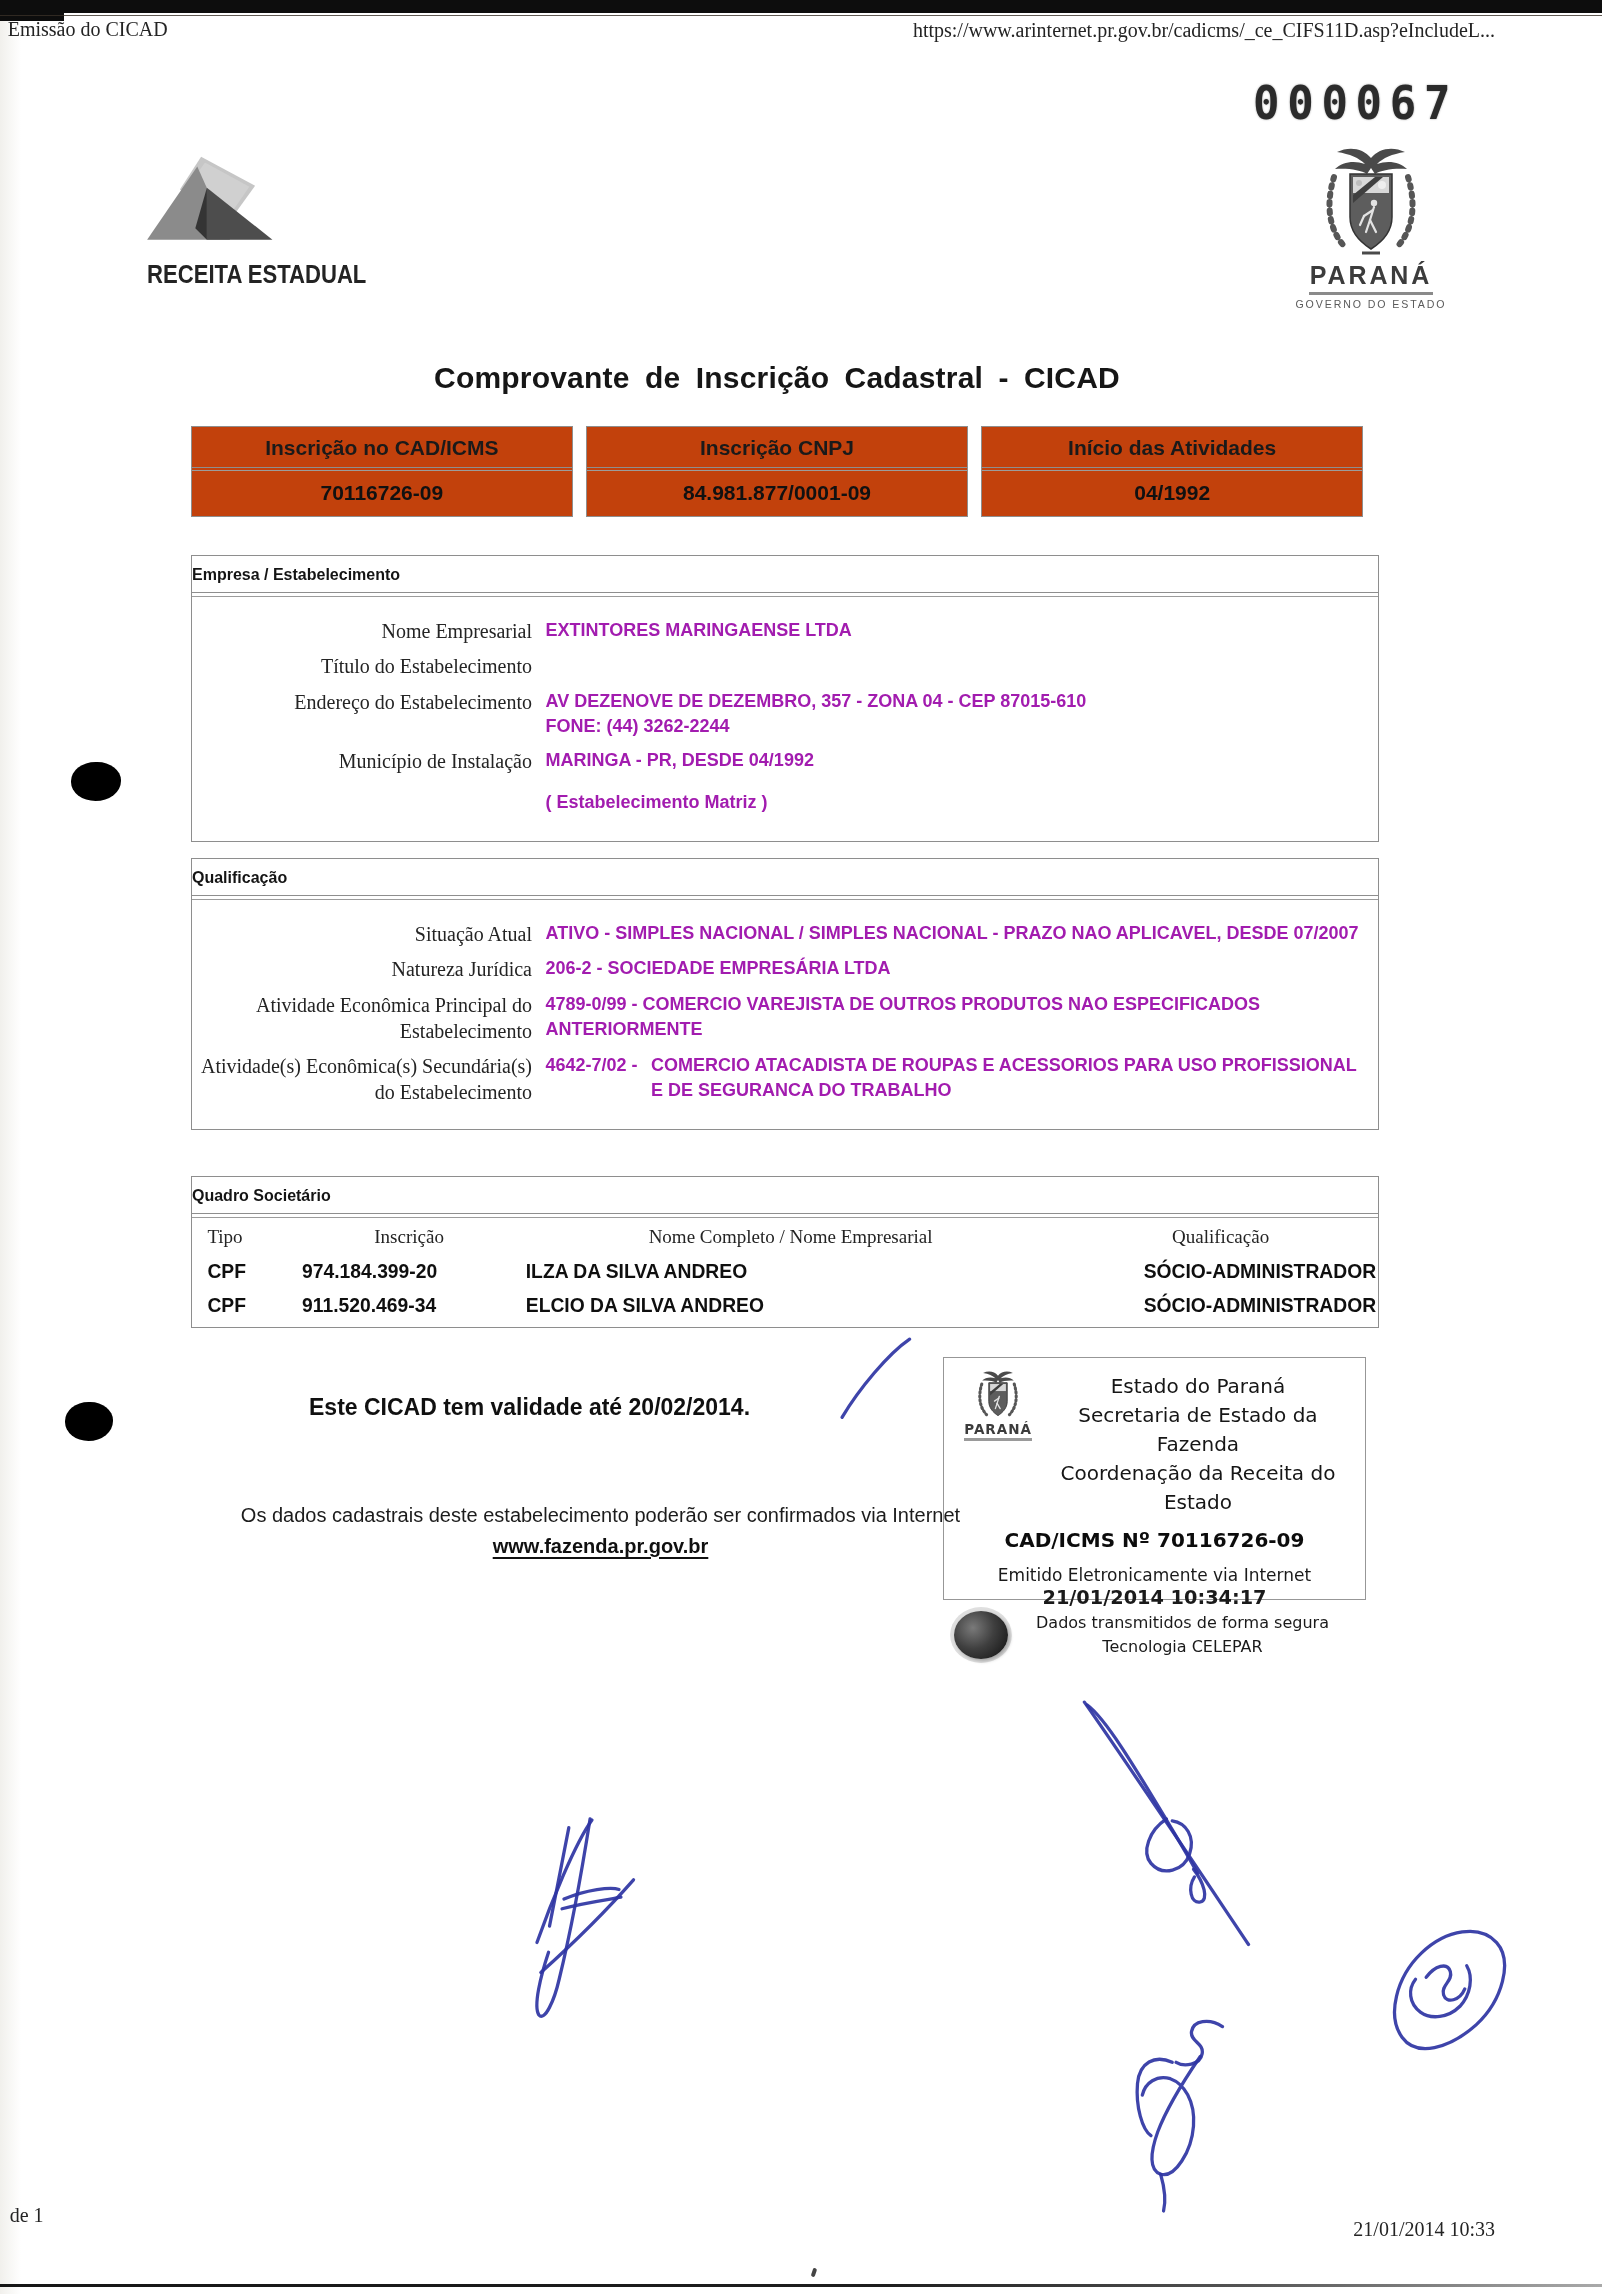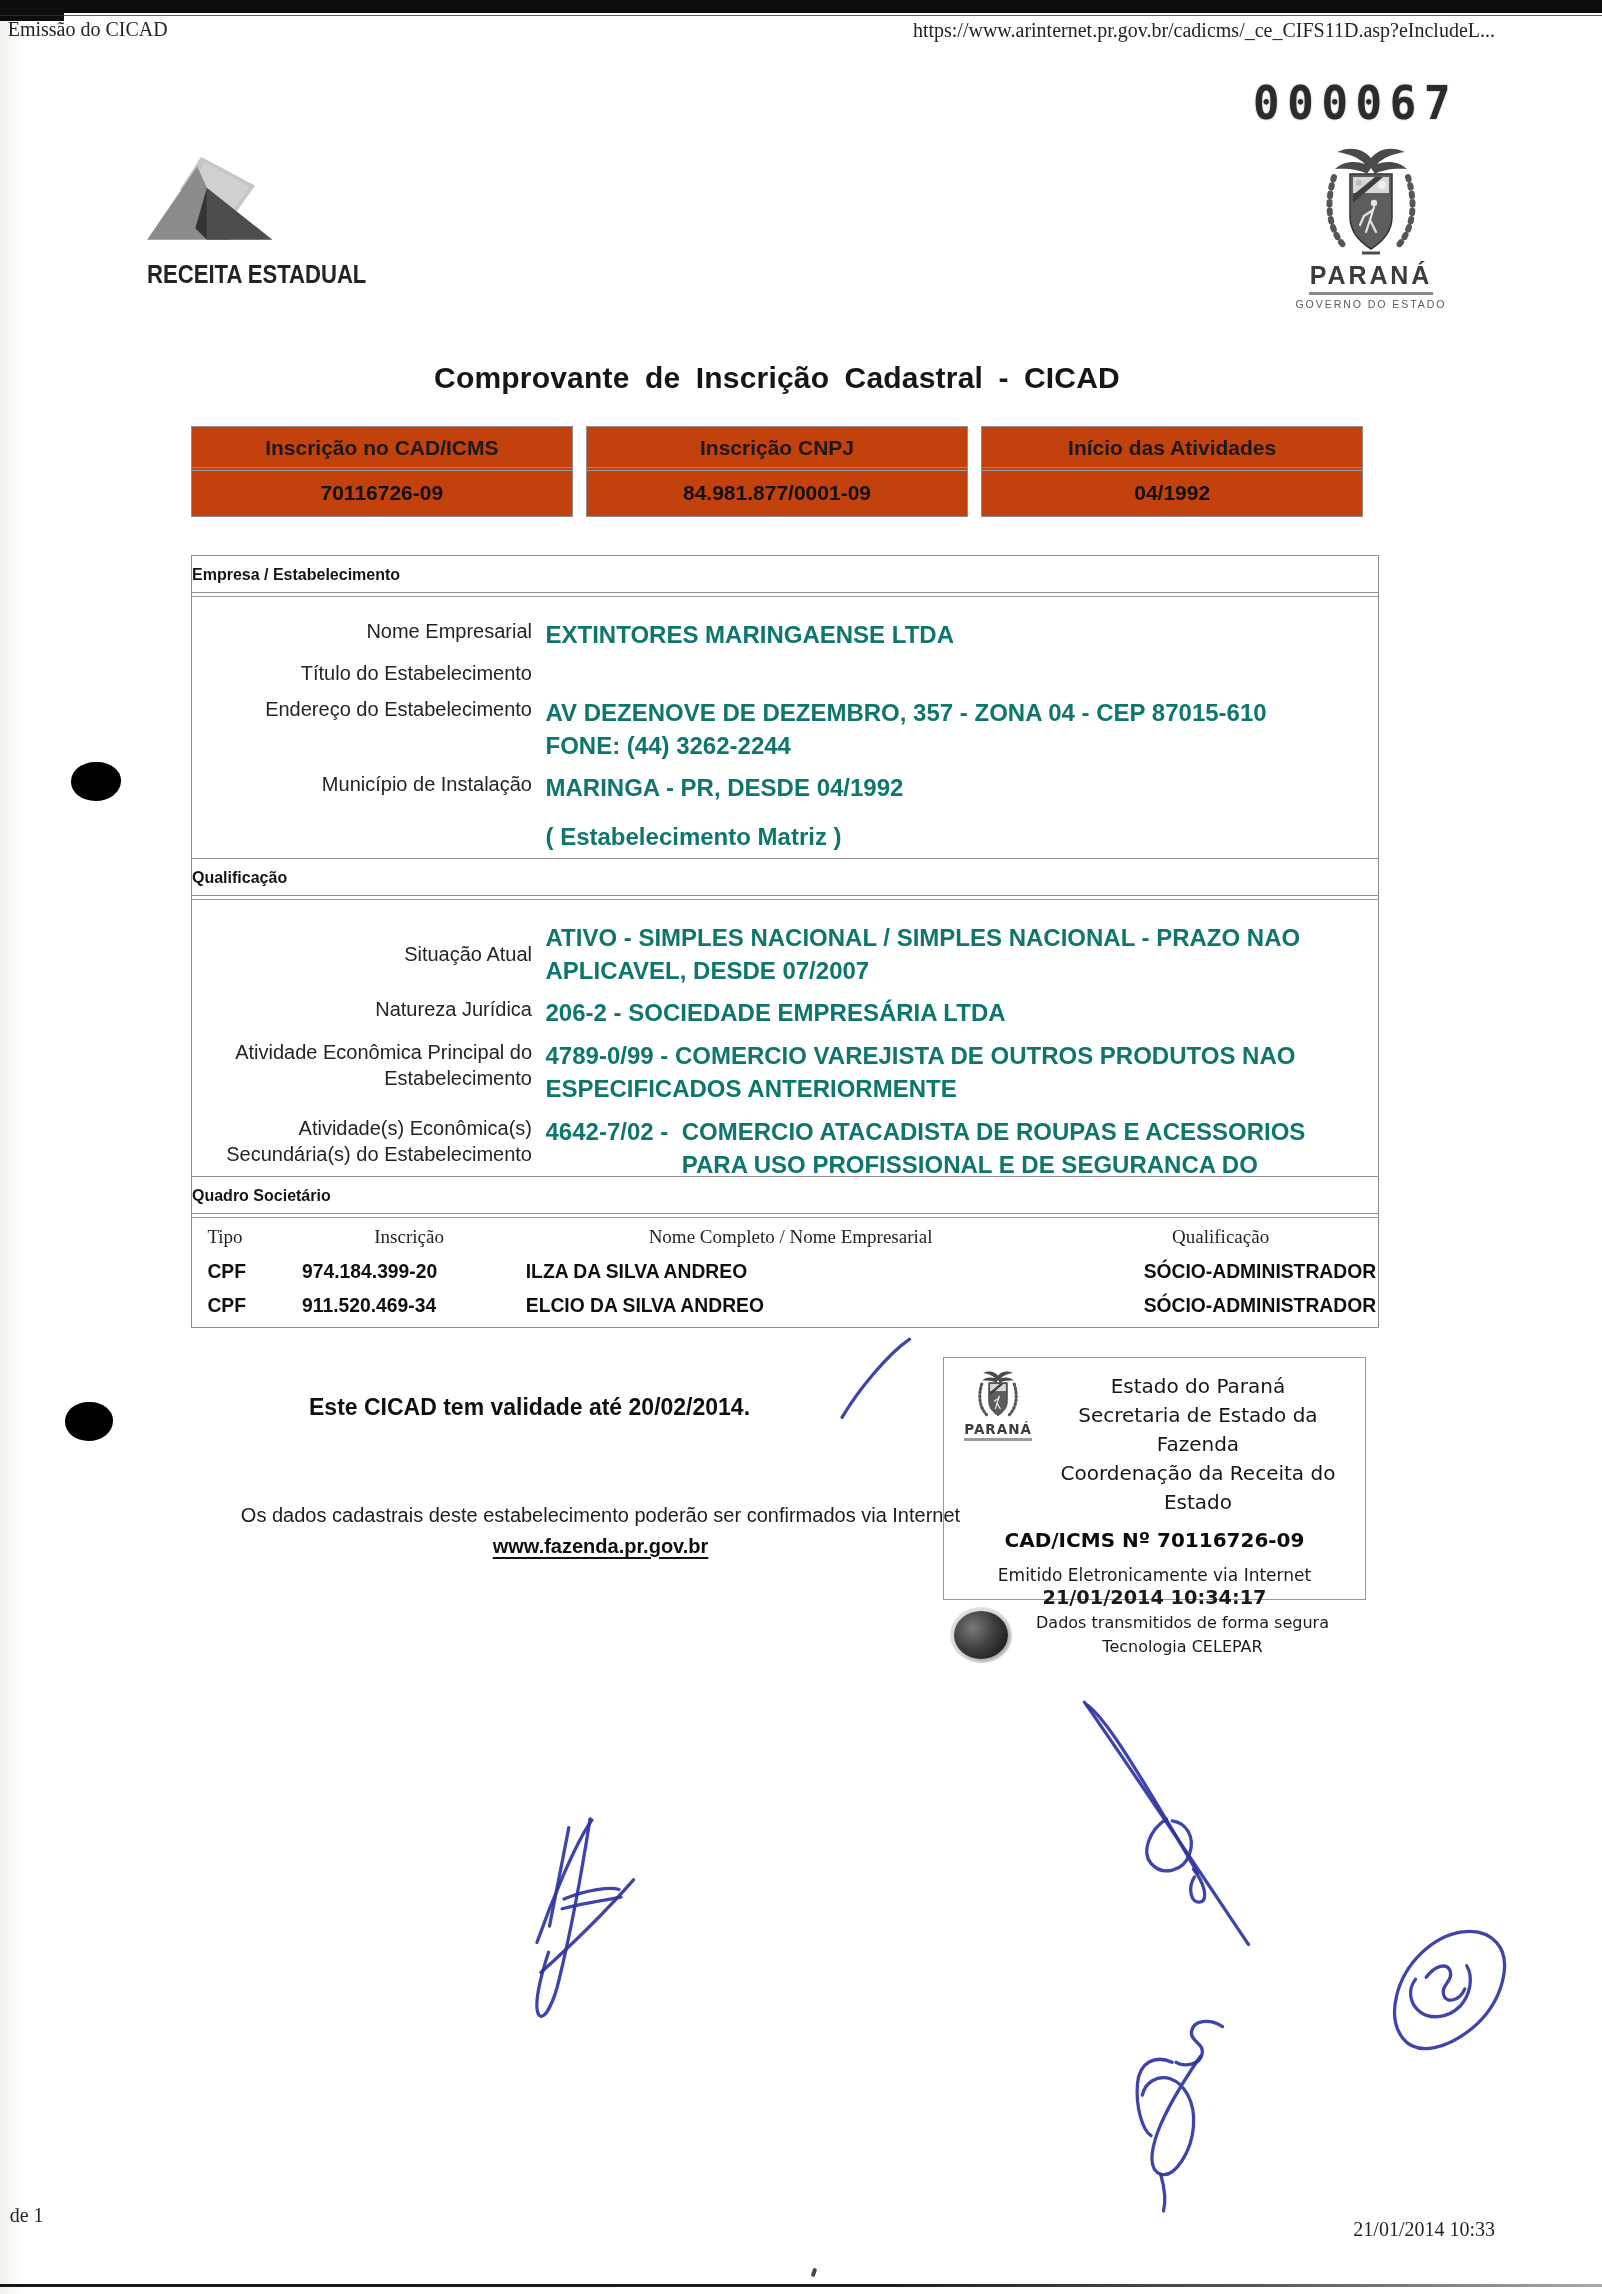--- a/index.html
+++ b/index.html
@@ -49,22 +49,22 @@
   .reg-box{flex:1;border:1.4px solid #8e8e8e;background:#c2410c;}
   .reg-box .rb-h{text-align:center;font-weight:700;font-size:21px;padding:8.7px 0 7.7px;border-bottom:1px solid #8e8e8e;}
   .reg-box .rb-v{border-top:1px solid #9c9c9c;margin-top:1.9px;text-align:center;font-weight:700;font-size:21px;padding:9.7px 0 10.6px;color:#111;}
 
   
   .panel{left:191px;width:1186px;border:1.4px solid #8e8e8e;background:#fff;}
   .panel-h{text-align:left;font-size:16px;font-weight:700;padding:9.7px 0 8.7px;border-bottom:1px solid #8e8e8e;color:#141414;}
   .panel-b{border-top:1px solid #9c9c9c;margin-top:2.9px;padding:11.6px 13.5px 15.4px 0;}
   .kv{display:flex;align-items:flex-start;margin:8.7px 0;min-height:27px;}
   .kv.center{align-items:center;}
-  .kv .k{width:340px;text-align:right;padding-right:13.5px;font-size:20px;color:#242424;line-height:1.3;flex:none;}
-  .kv .v{flex:1;font-weight:700;font-size:24px;color:#0f766e;line-height:1.4;}
+  .kv .k{width:340px;text-align:right;padding-right:13.5px;font-size:20px;color:#242424;line-height:1.3;flex:none;font-family:Liberation Serif, serif;}
+  .kv .v{flex:1;font-weight:700;font-size:18px;color:#a21caf;line-height:1.4;}
   .kv .v .line{display:block;}
   .code-row{display:flex;}
   .code-row .code{white-space:nowrap;margin-right:13.5px;font-weight:700;}
   .code-row .txt{flex:1;font-weight:700;}
   .matriz{margin-top:15.4px;}
 
   .p-empresa{top:555px;}
   .p-qualif{top:858px;}
   .p-quadro{top:1176px;}
 

